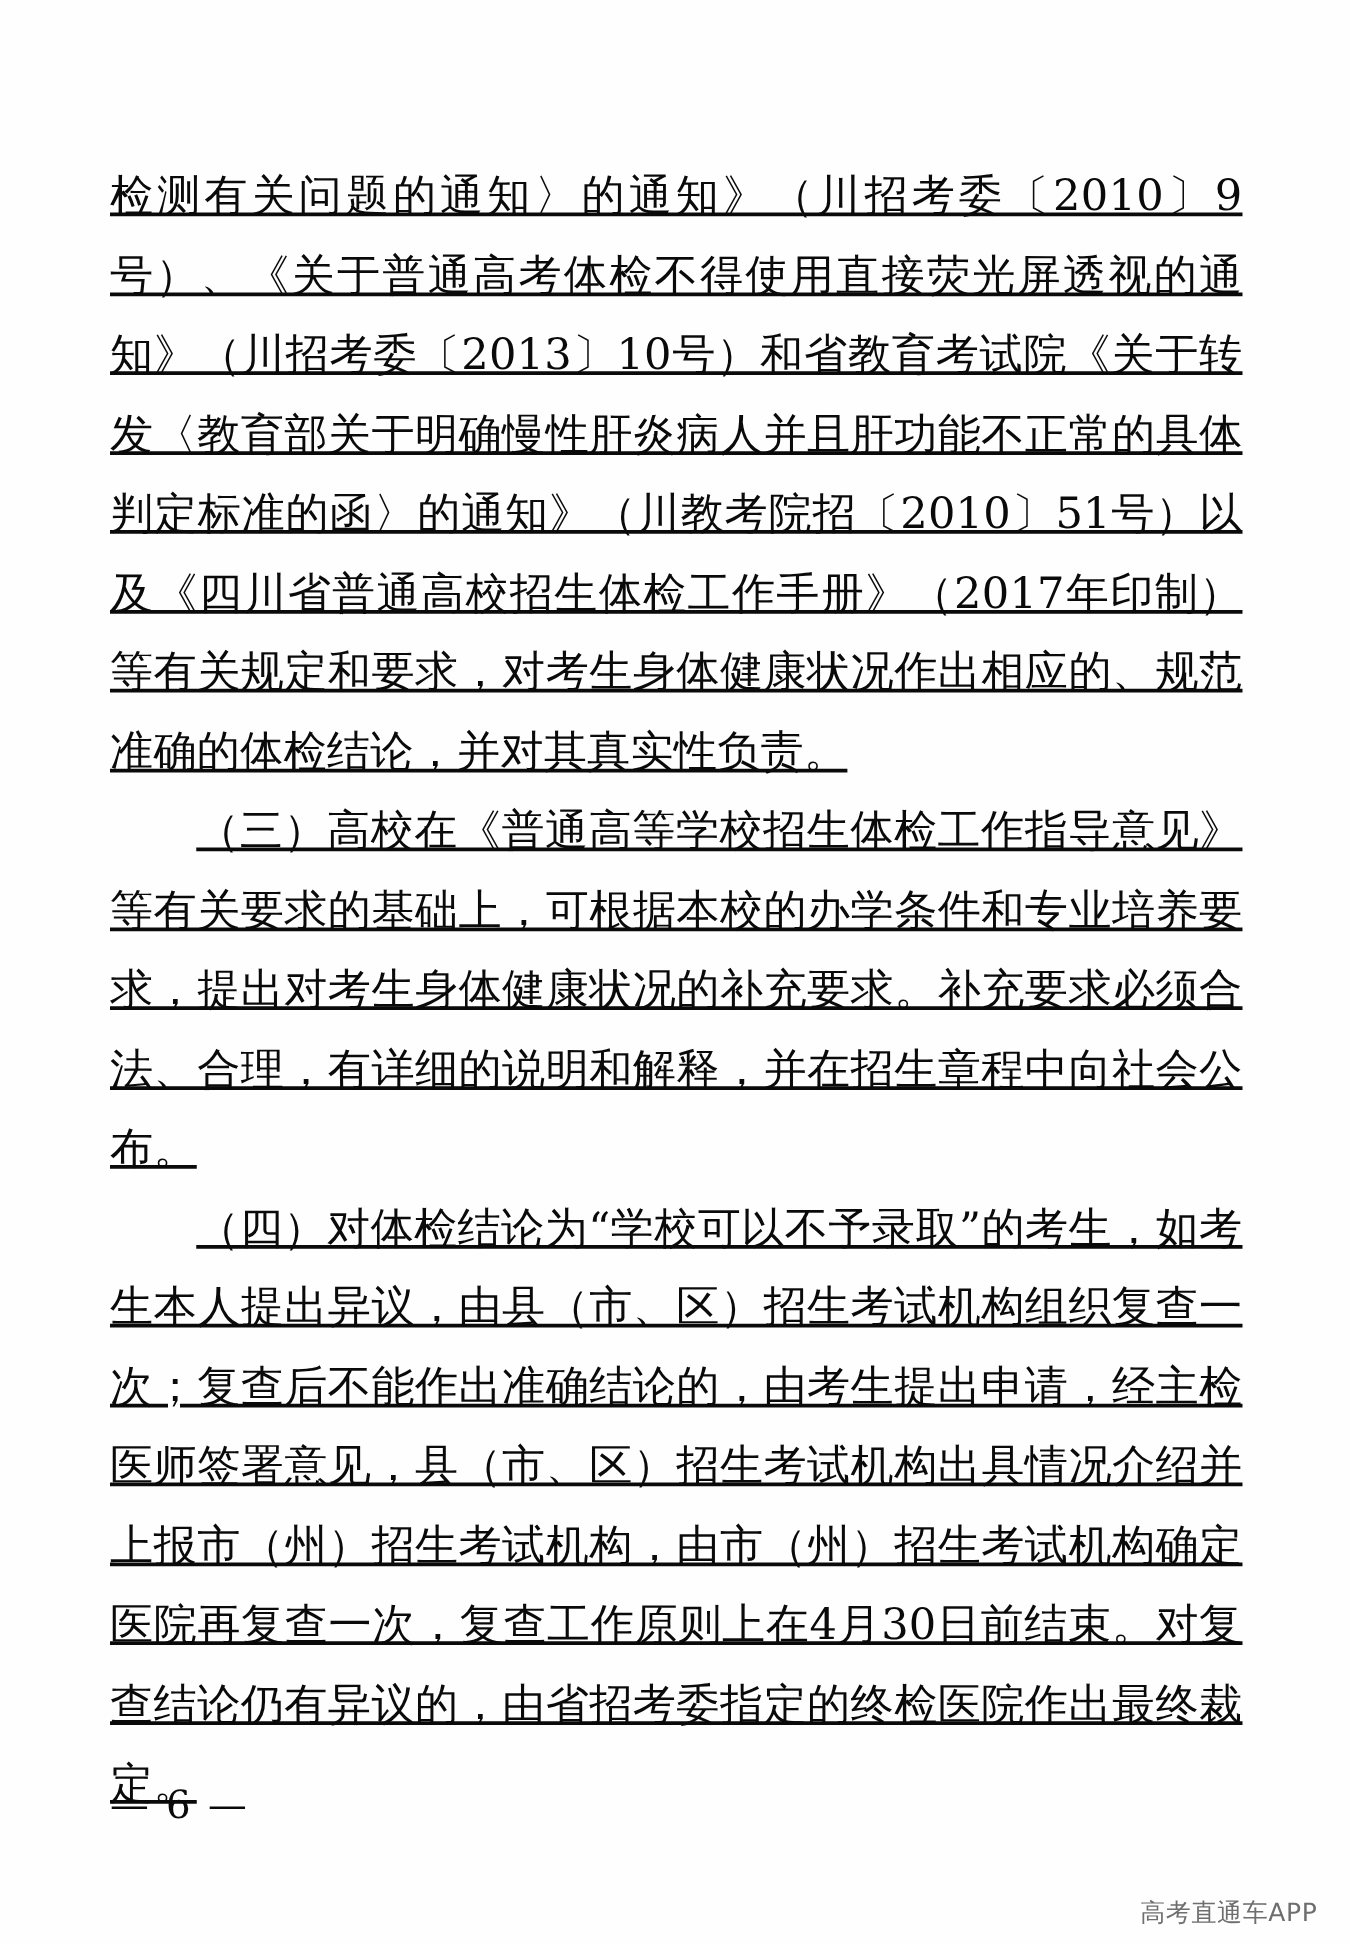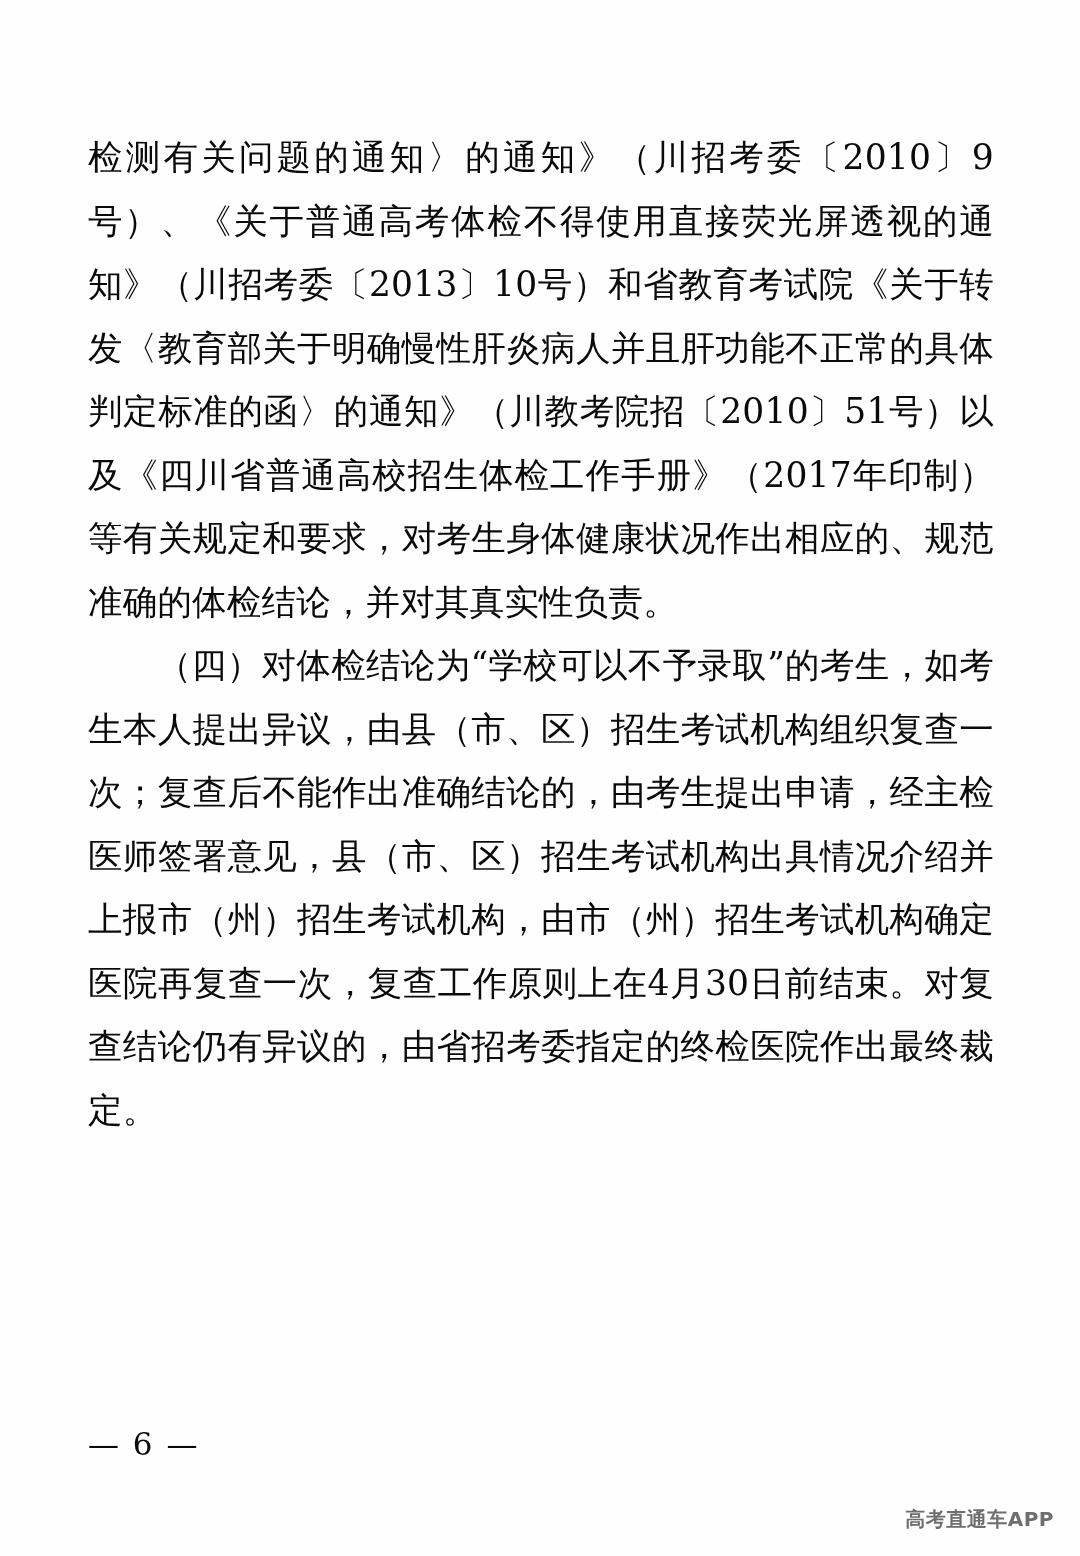--- a/index.html
+++ b/index.html
@@ -30,53 +30,54 @@
   }
   p.para {
     margin: 0 0 0 0;
     font-size: 34.5px;
     line-height: 63.5px;
     text-align: justify;
     text-justify: inter-ideograph;
     letter-spacing: 0.2px;
     font-family: "DejaVu Serif", "Liberation Serif", serif;
     color: #0a0a0a;
+    text-decoration: underline;
   }
   p.indent {
     text-indent: 69px;
   }
   .pagenum {
     position: absolute;
     left: 88px;
     top: 1424px;
     width: 906px;
     font-size: 31px;
     line-height: 40px;
     color: #0a0a0a;
     letter-spacing: 2px;
     font-family: "DejaVu Serif", "Liberation Serif", serif;
   }
   .watermark {
     position: absolute;
     right: 26px;
-    bottom: 23px;
+    bottom: 12px;
     font-size: 20px;
     color: #6e6e6e;
     font-family: "DejaVu Sans", "Liberation Sans", sans-serif;
     letter-spacing: 0.5px;
-    font-weight: bold;
   }
 </style>
 </head>
 <body>
 
 <div class="page">
 
   <div class="body-text">
     <p class="para">检测有关问题的通知〉的通知》（川招考委〔2010〕9号）、《关于普通高考体检不得使用直接荧光屏透视的通知》（川招考委〔2013〕10号）和省教育考试院《关于转发〈教育部关于明确慢性肝炎病人并且肝功能不正常的具体判定标准的函〉的通知》（川教考院招〔2010〕51号）以及《四川省普通高校招生体检工作手册》（2017年印制）等有关规定和要求，对考生身体健康状况作出相应的、规范准确的体检结论，并对其真实性负责。</p>
+    <p class="para indent">（三）高校在《普通高等学校招生体检工作指导意见》等有关要求的基础上，可根据本校的办学条件和专业培养要求，提出对考生身体健康状况的补充要求。补充要求必须合法、合理，有详细的说明和解释，并在招生章程中向社会公布。</p>
     <p class="para indent">（四）对体检结论为“学校可以不予录取”的考生，如考生本人提出异议，由县（市、区）招生考试机构组织复查一次；复查后不能作出准确结论的，由考生提出申请，经主检医师签署意见，县（市、区）招生考试机构出具情况介绍并上报市（州）招生考试机构，由市（州）招生考试机构确定医院再复查一次，复查工作原则上在4月30日前结束。对复查结论仍有异议的，由省招考委指定的终检医院作出最终裁定。</p>
   </div>
 
   <div class="pagenum">— 6 —</div>
 
   <div class="watermark">高考直通车APP</div>
 
 </div>
 
 </body></html>

